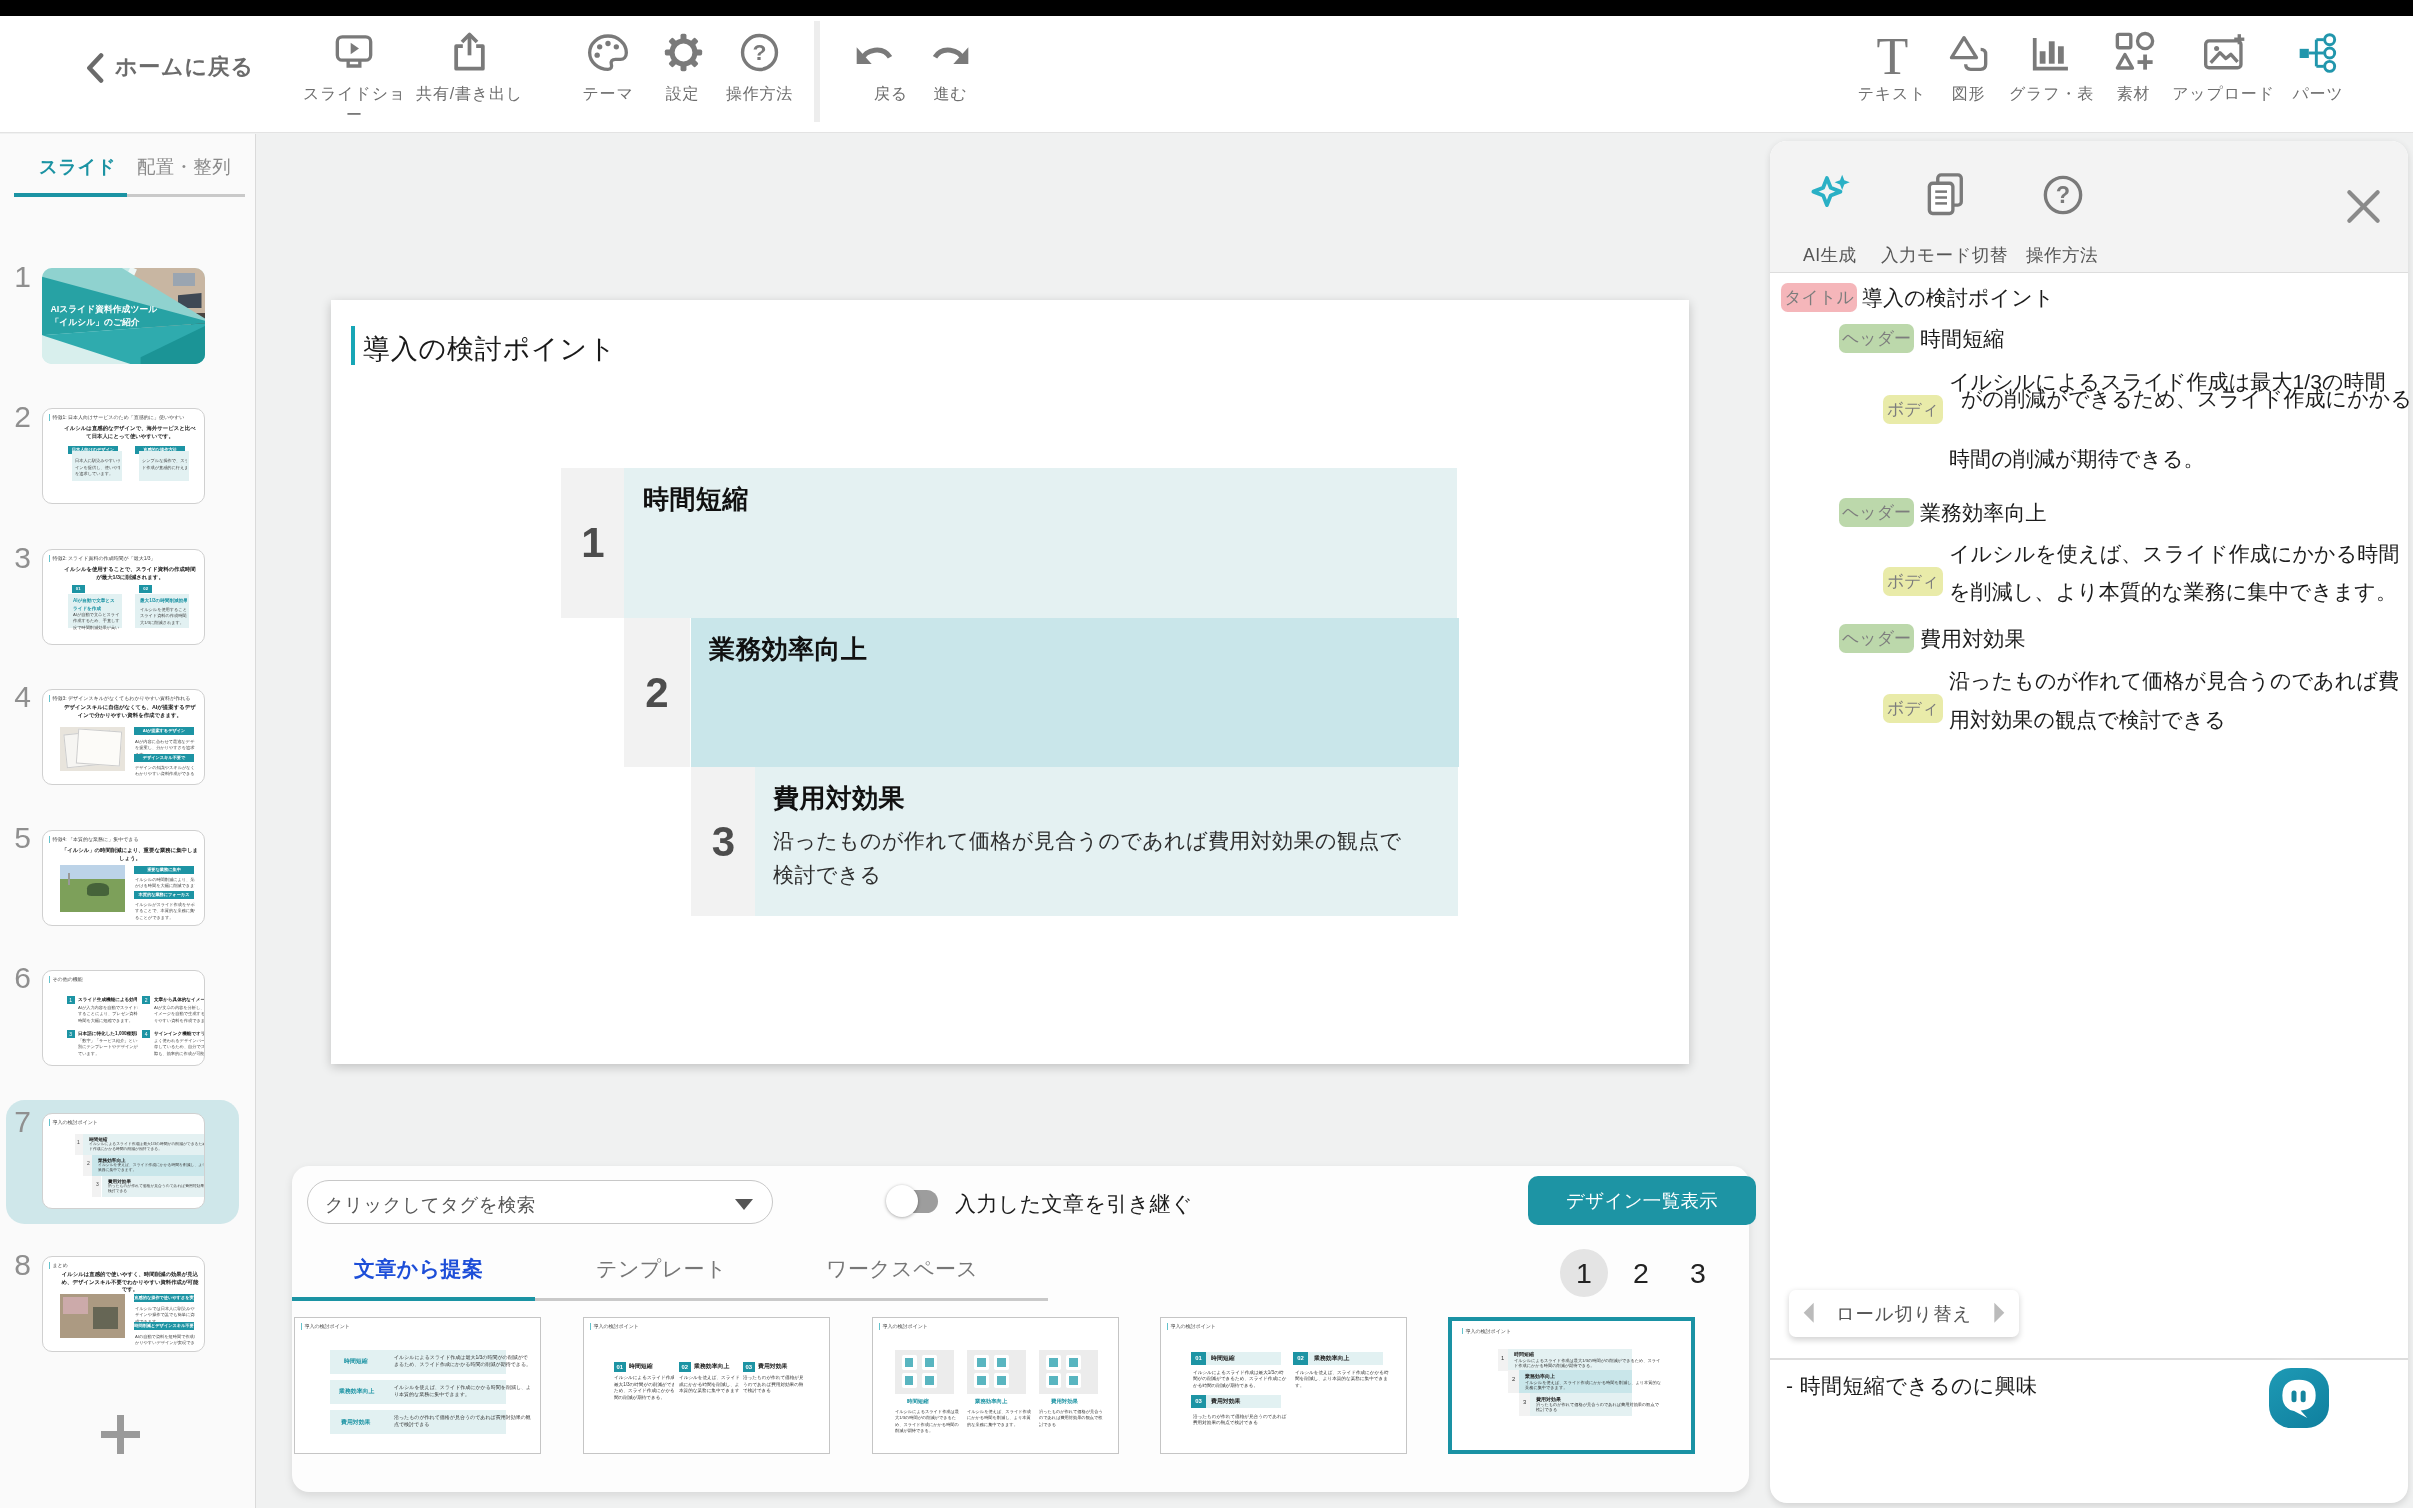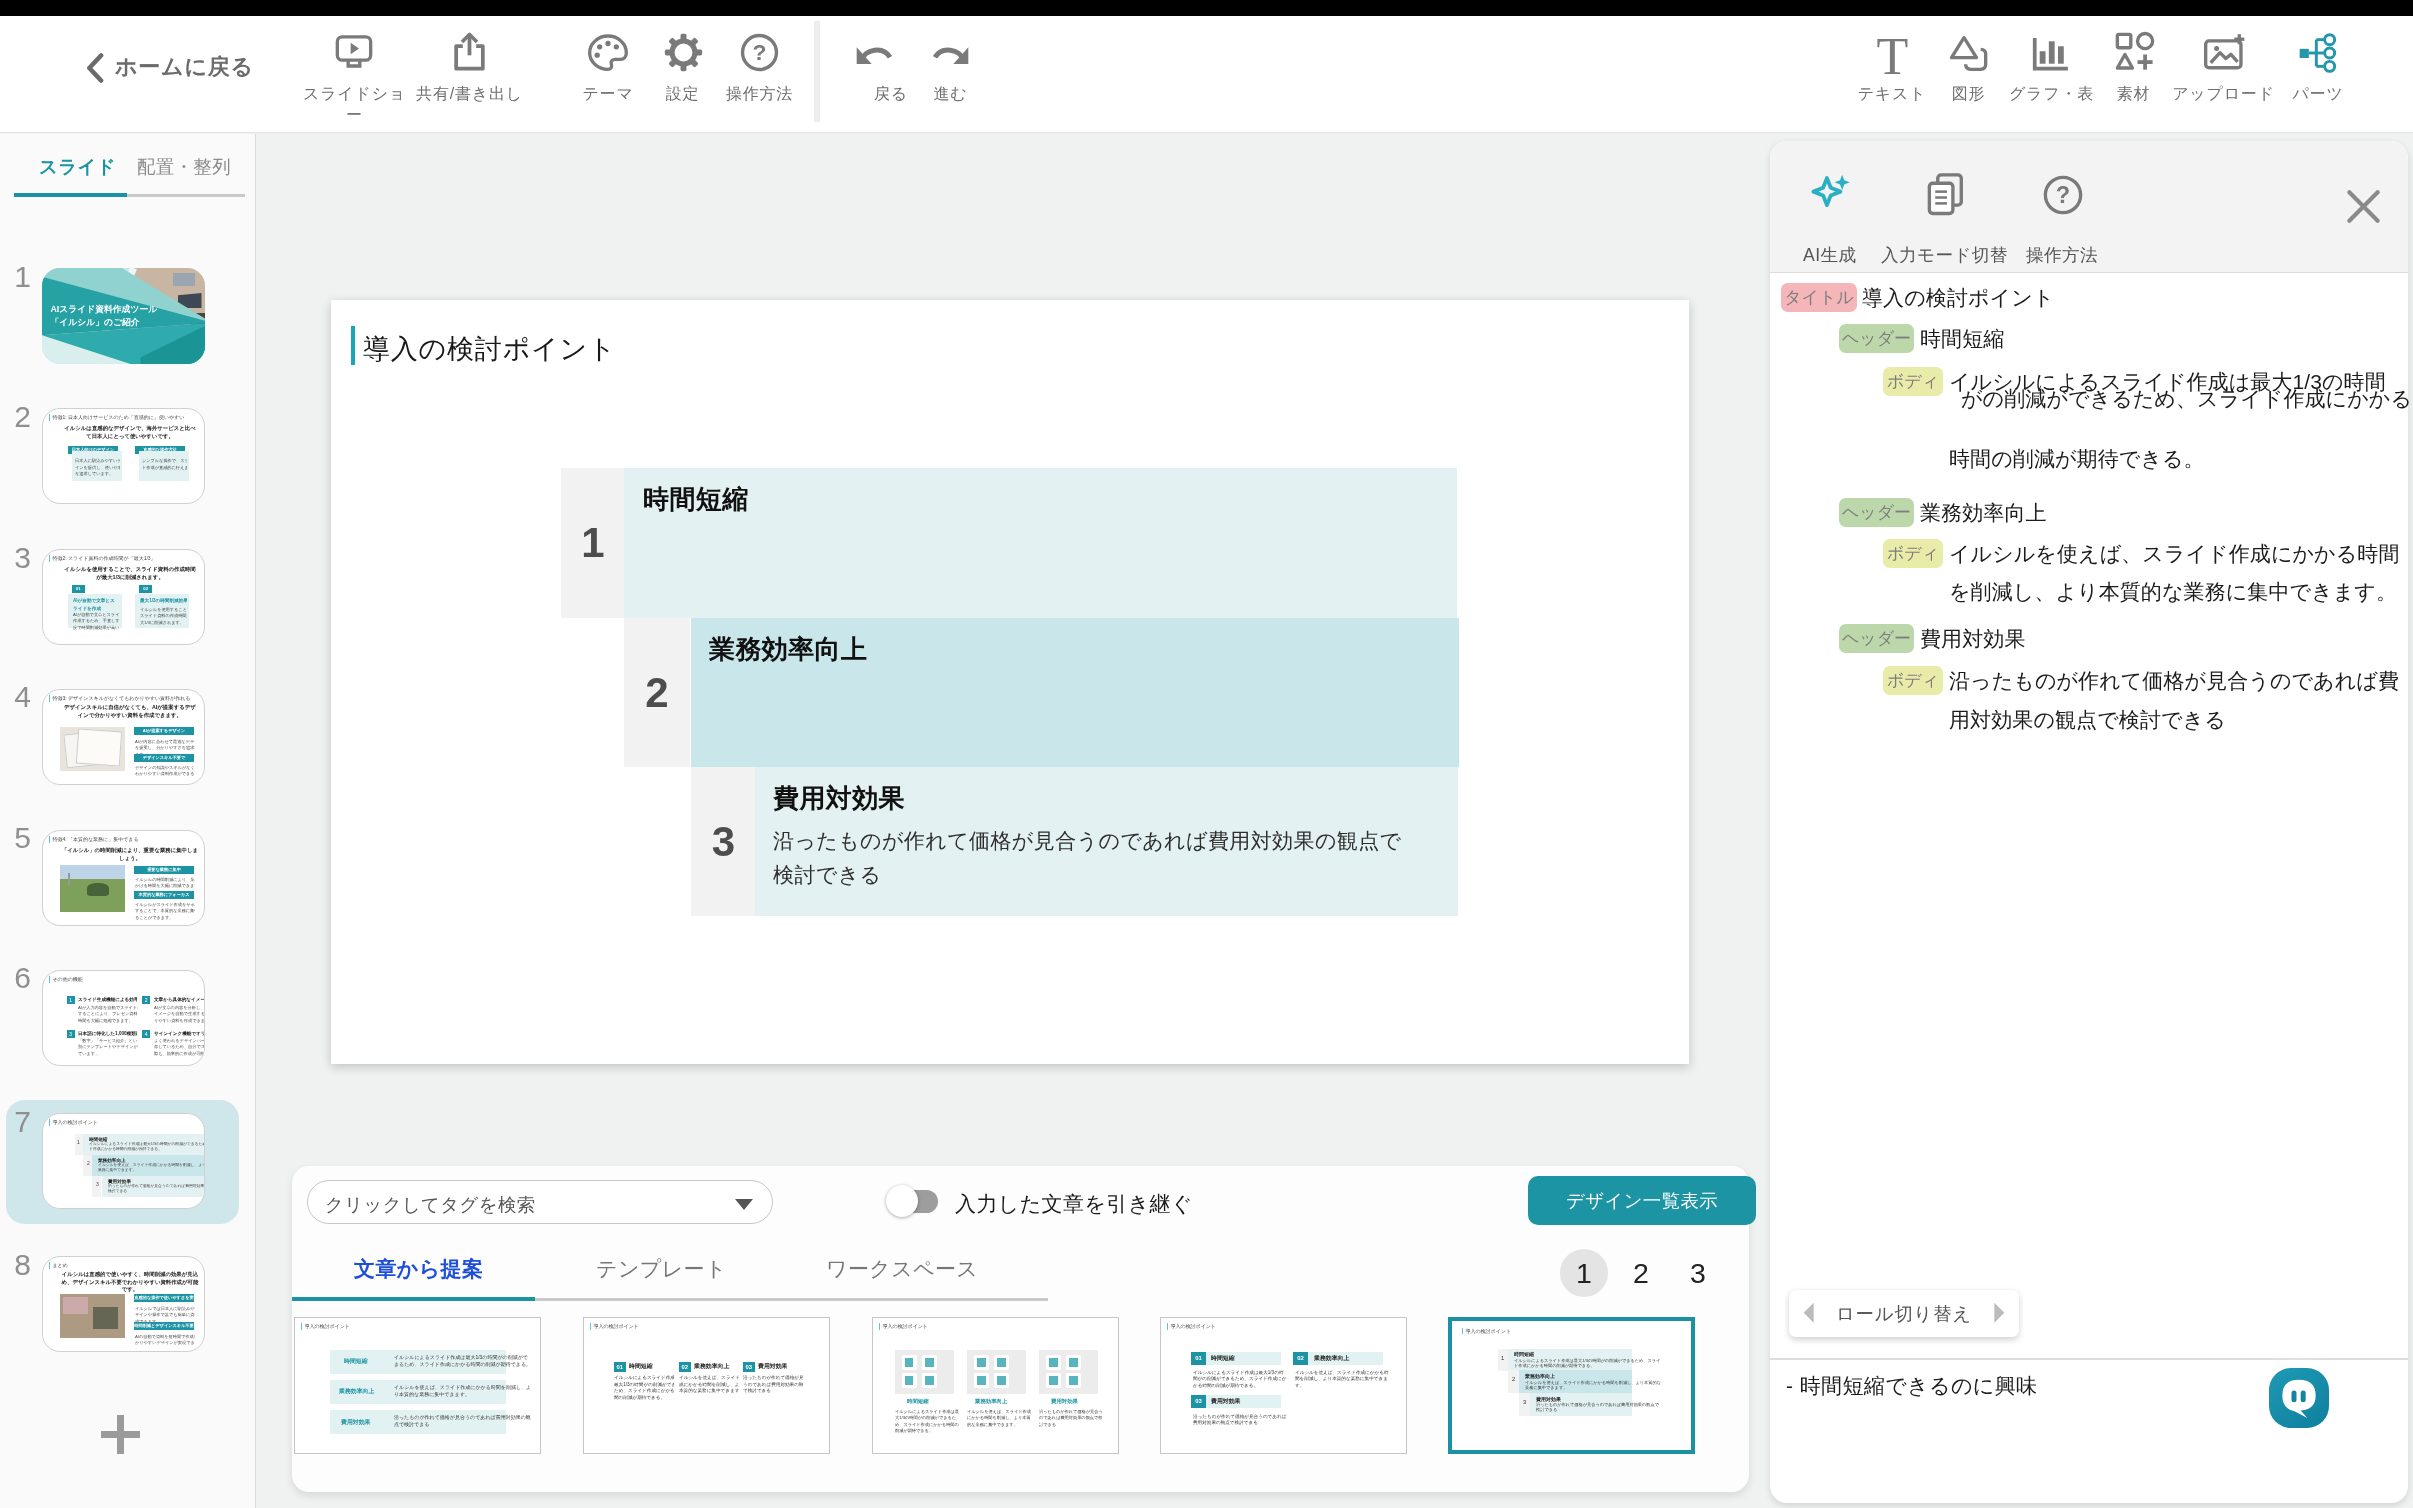--- a/index.html
+++ b/index.html
@@ -8,21 +8,21 @@
   .abs { position:absolute; }
   
   #blackbar { left:0; top:0; width:2413px; height:16px; background:#000; }
   #toolbar { left:0; top:16px; width:2413px; height:117px; background:#fff; border-bottom:0.8px solid #e3e3e3; }
   .tlabel { font-size:16px; color:#6e6e6e; letter-spacing:0.8px; }
   #backbtn { left:115px; top:52px; font-size:22px; font-weight:bold; color:#6b6b6b; letter-spacing:0.8px; }
   #tooldiv { left:814px; top:21px; width:5.9px; height:101px; background:#ededed; }
   
   #sidebar { left:0; top:134px; width:256px; height:1374px; background:#fafafa; border-right:0.8px solid #dadada; }
   .sbtab { position:absolute; top:154px; font-size:18.4px; font-weight:bold; letter-spacing:0.4px; }
-  .thumb { position:absolute; left:42px; width:163px; height:96px; background:#fff; border:0.8px solid #d0d0d0; border-radius:18px; overflow:hidden; }
+  .thumb { position:absolute; left:42px; width:163px; height:96px; background:#fff; border:0.8px solid #d0d0d0; border-radius:10px; overflow:hidden; }
   .tnum { position:absolute; left:10px; width:25px; text-align:center; font-size:30px; color:#8f8f8f; }
   
   .mtitle { position:absolute; left:5.9px; top:5px; height:6.7px; border-left:1.7px solid #63c2cc; color:#444; font-size:5px; line-height:6.7px; padding-left:2.5px; white-space:nowrap; }
   
   #slide { left:331px; top:300px; width:1358px; height:764px; background:#fff; box-shadow:0 3.4px 10px rgba(0,0,0,0.20); }
   #stitlebar { left:351px; top:326px; width:4.2px; height:39px; background:#17a6b6; }
   #stitle { left:363px; top:331px; font-size:27px; color:#191919; letter-spacing:0.8px; }
   .blkcol { position:absolute; background:#f2f2f2; color:#4d4d4d; font-weight:bold; font-size:42px; display:flex; align-items:center; justify-content:center; }
   .blkbody { position:absolute; }
   .bhead { font-size:26px; font-weight:bold; color:#111; letter-spacing:0.4px; line-height:32px; }
@@ -42,21 +42,21 @@
   #pg1 { left:1560px; top:1249px; width:48px; height:48px; border-radius:50%; background:#e4e4e4; text-align:center; line-height:48px; font-size:28.5px; color:#222; }
   .pgn { position:absolute; top:1249px; width:48px; height:48px; text-align:center; line-height:48px; font-size:28.5px; color:#222; }
   .bthumb { position:absolute; top:1317px; width:247px; height:137px; background:#fff; border:0.8px solid #c5c5c5; overflow:hidden; }
   
   #rpanel { left:1770px; top:141px; width:638px; height:1362px; background:#fff; border-radius:17px; box-shadow:0 2.5px 7.5px rgba(0,0,0,0.12); overflow:hidden; }
   #rphead { left:1770px; top:141px; width:638px; height:132px; background:#f3f3f3; border-bottom:0.8px solid #ddd; border-radius:17px 17px 0 0; }
   .rlabel { position:absolute; font-size:17.6px; color:#555; letter-spacing:0.4px; }
   .tag { position:absolute; height:29px; border-radius:6.7px; font-size:17px; color:#7d7d7d; display:flex; align-items:center; justify-content:center; white-space:nowrap; }
   .tag.pink { background:#f5b6ba; }
   .tag.green { background:#bcd8ab; }
-  .tag.yellow { background:#e9eba9; }
+  .tag.yellow { background:#e9eba9;margin-top:28px; }
   .rtext { position:absolute; font-size:21px; color:#1c1c1c; letter-spacing:0.1px; white-space:nowrap; }
   #rolebtn { left:1789px; top:1290px; width:230px; height:47px; background:#fff; border-radius:6.7px; box-shadow:0 2.5px 6.7px rgba(0,0,0,0.18); font-size:18.4px; color:#555; display:flex; align-items:center; justify-content:center; letter-spacing:0.8px; }
   #rdivider { left:1770px; top:1358px; width:638px; height:1.7px; background:#ddd; }
   #rnote { left:1786px; top:1372px; font-size:21px; color:#1c1c1c; letter-spacing:0.4px; }
   #chatbtn { left:2269px; top:1368px; width:60px; height:60px; border-radius:22px; background:linear-gradient(145deg,#1e9ab5,#0f7f9e); box-shadow:0 0 15px rgba(255,255,255,0.9); }
   
   .mt { position:absolute; font-size:5.9px; color:#333; white-space:nowrap; line-height:7.5px; }
   .mtb { position:absolute; font-size:5.9px; font-weight:bold; color:#222; white-space:nowrap; line-height:7.5px; }
   .tealhdr { position:absolute; background:#1d94a4; color:#fff; font-size:4.2px; font-weight:bold; text-align:center; overflow:hidden; }
   .ltbox { position:absolute; background:#e2f1f2; }

